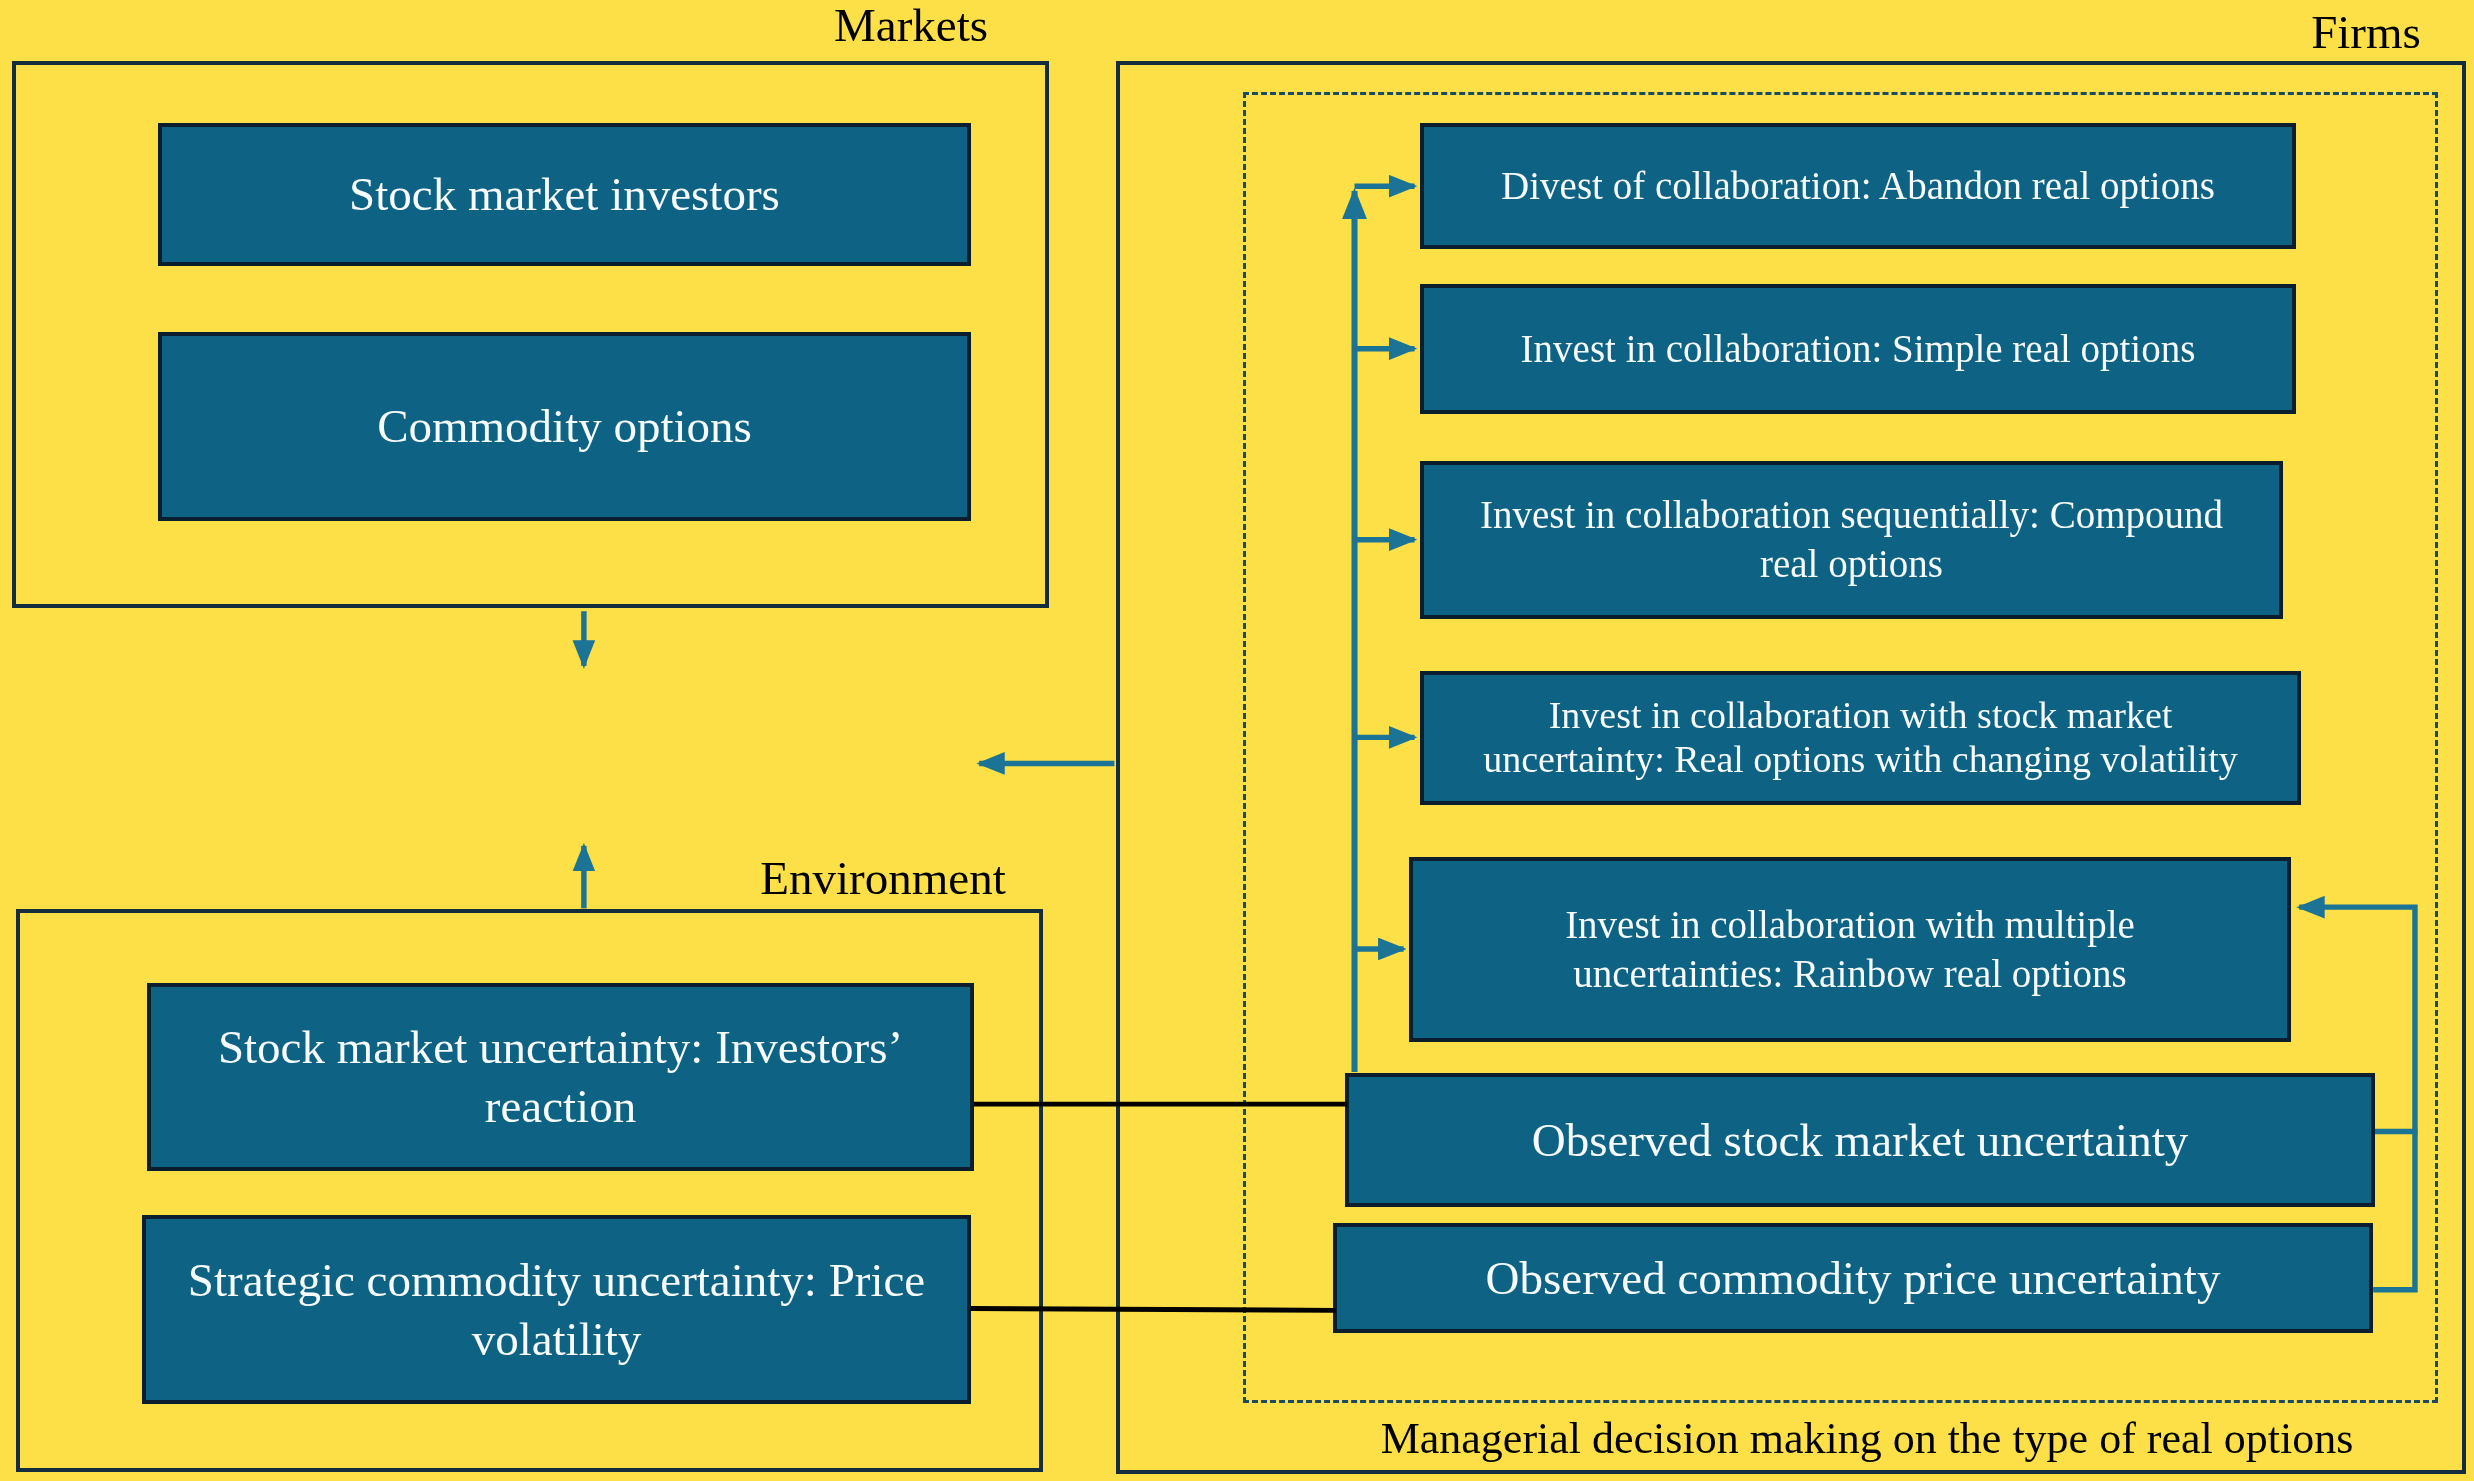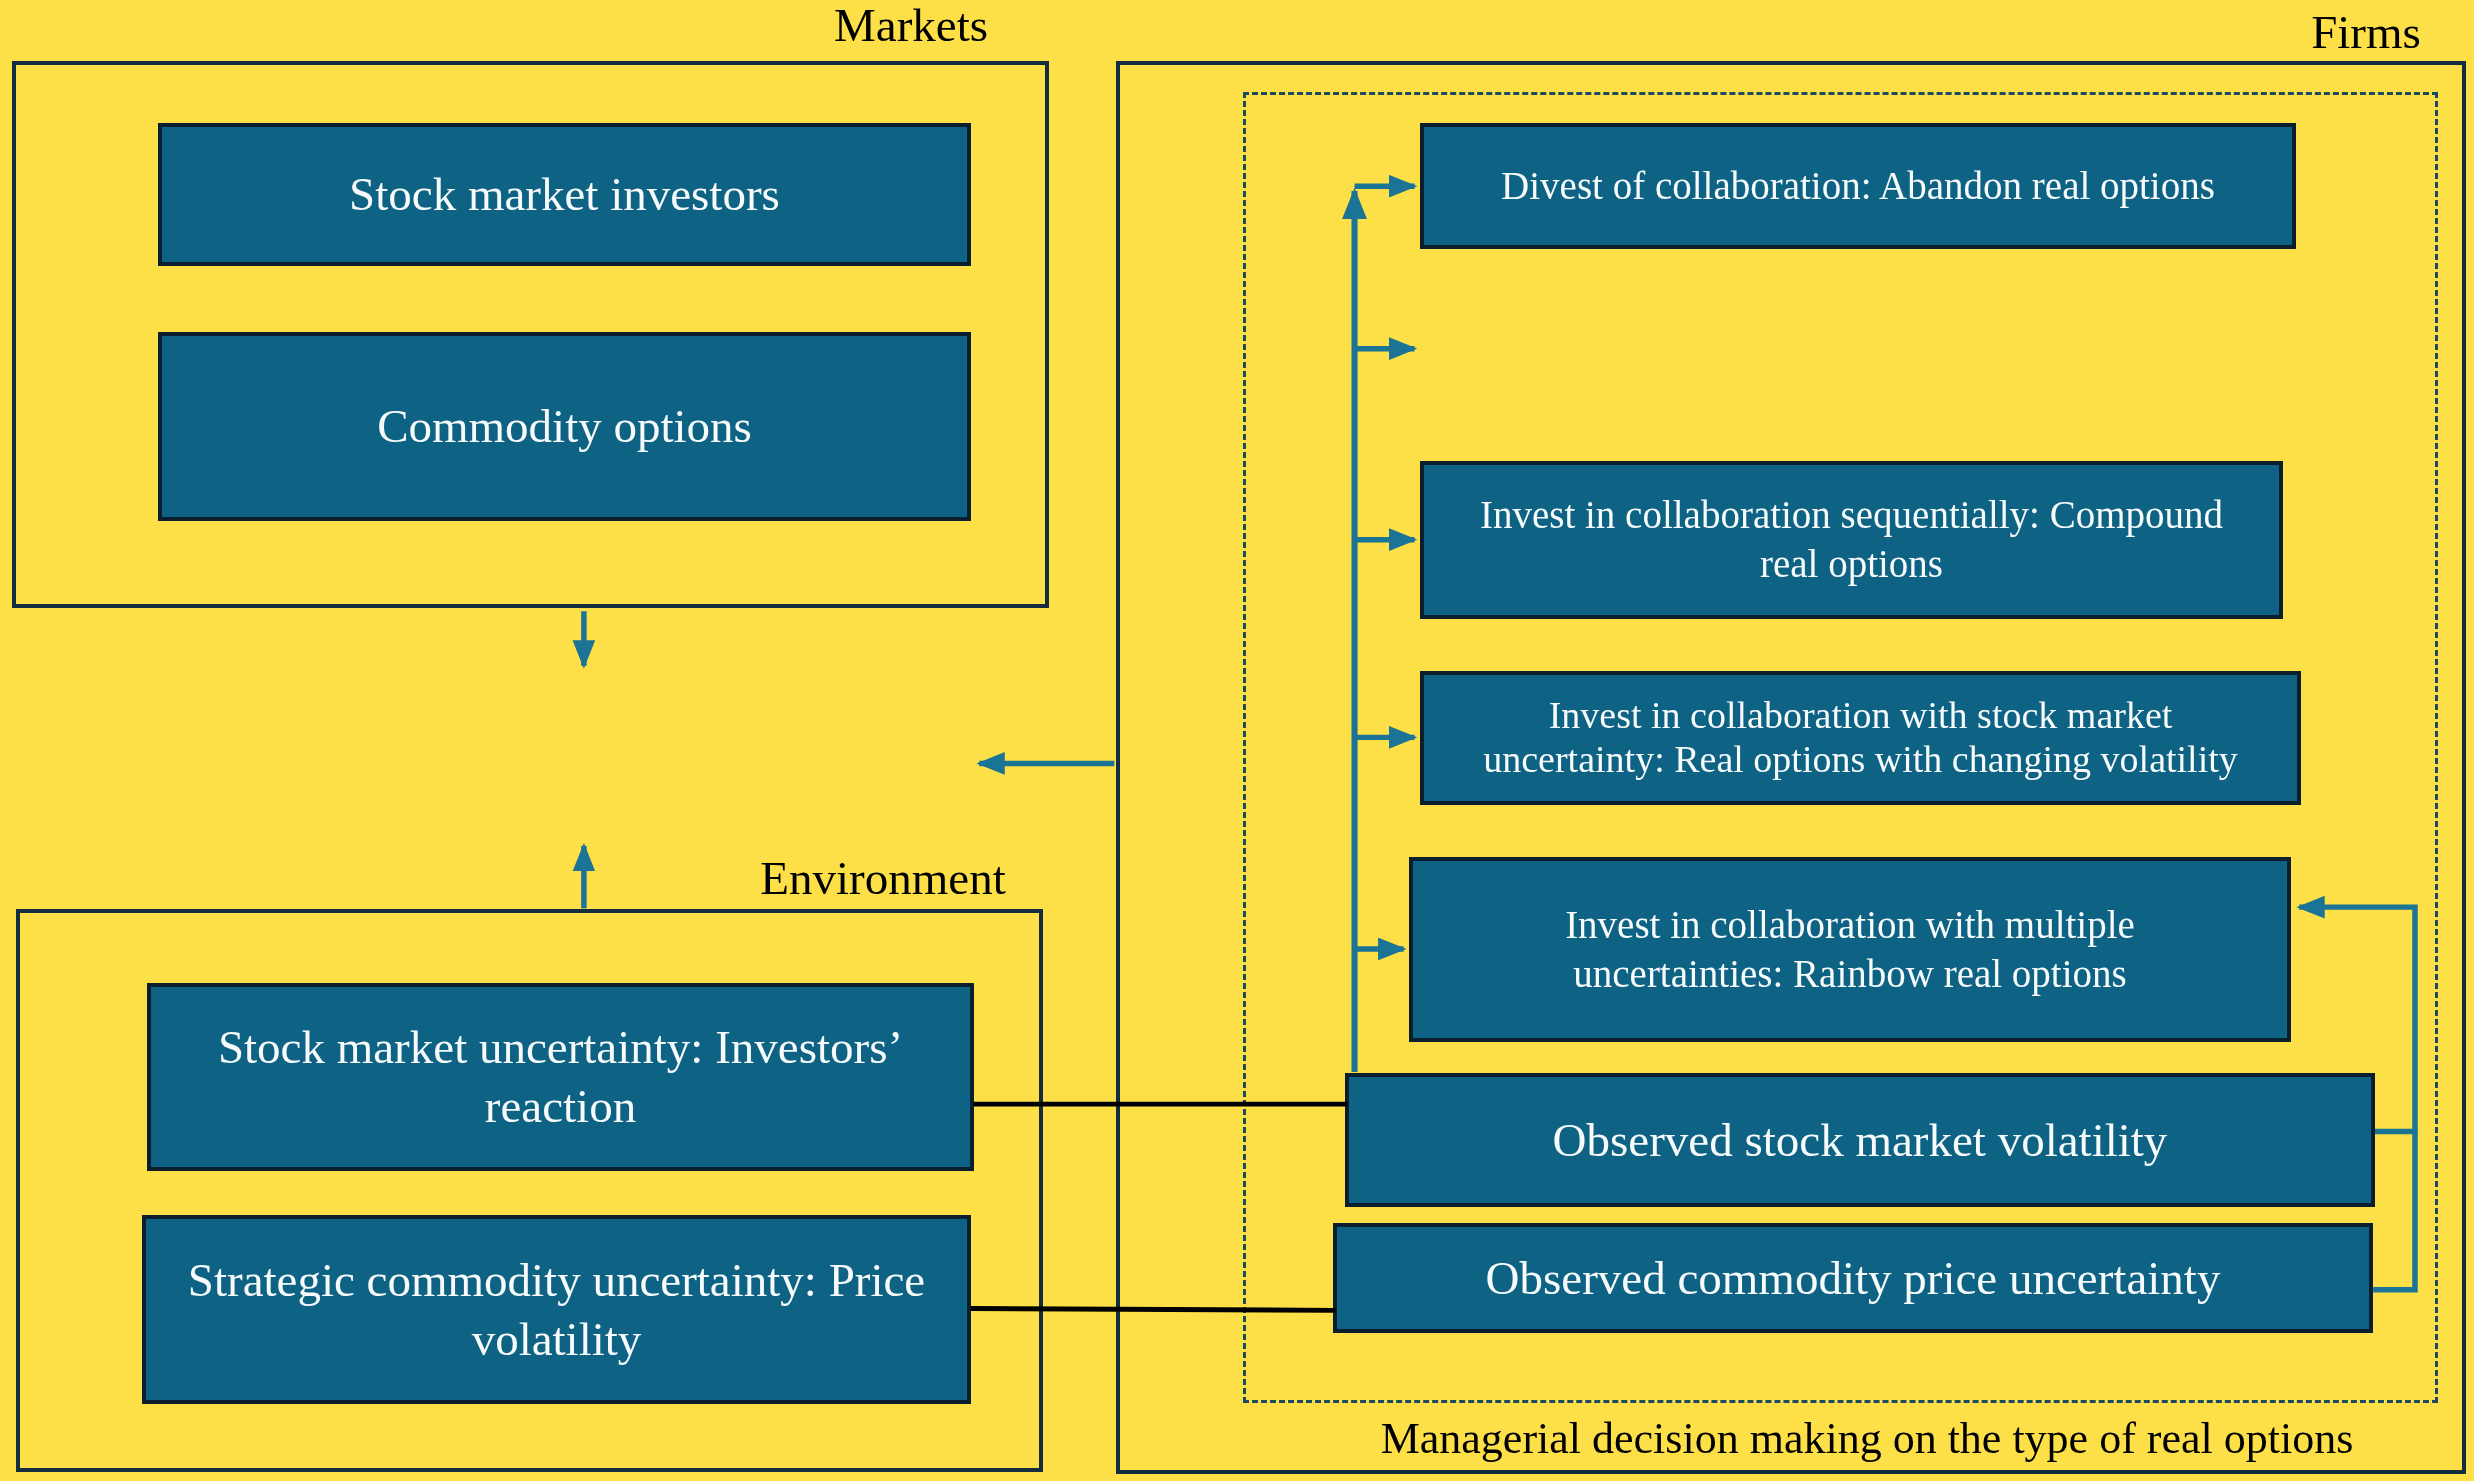--- a/index.html
+++ b/index.html
@@ -88,32 +88,35 @@
   <div class="tealbox fs78 pad40" style="left:147px;top:983px;width:827px;height:188px;">
     <span>Stock market uncertainty: Investors’ reaction</span>
   </div>
   <div class="tealbox fs78" style="left:142px;top:1215px;width:829px;height:189px;padding:12px 12px;">
     <span>Strategic commodity uncertainty: Price volatility</span>
   </div>
 
   <div class="tealbox fs64 pad40" style="left:1420px;top:123px;width:876px;height:126px;">
     <span>Divest of collaboration: Abandon real options</span>
   </div>
+  <div class="tealbox fs64 pad40" style="left:1420px;top:284px;width:876px;height:130px;">
+    <span>Invest in collaboration: Simple real options</span>
+  </div>
   <div class="tealbox fs64 pad40" style="left:1420px;top:461px;width:863px;height:158px;">
     <span>Invest in collaboration sequentially: Compound real options</span>
   </div>
   <div class="tealbox fs62 pad90" style="left:1420px;top:671px;width:881px;height:134px;">
     <span>Invest in collaboration with stock market uncertainty: Real options with changing volatility</span>
   </div>
   <div class="tealbox fs64 pad150" style="left:1409px;top:857px;width:882px;height:185px;">
     <span>Invest in collaboration with multiple uncertainties: Rainbow real options</span>
   </div>
 
   <div class="tealbox fs78 pad40" style="left:1345px;top:1073px;width:1030px;height:134px;">
-    <span>Observed stock market volatility</span>
+    <span>Observed stock market uncertainty</span>
   </div>
   <div class="tealbox fs78 pad40" style="left:1333px;top:1223px;width:1040px;height:110px;">
     <span>Observed commodity price uncertainty</span>
   </div>
 
   <svg id="connectors" width="2475" height="1482" viewBox="0 0 4082 2444">
     <defs>
       <marker id="arr" viewBox="0 0 10 8" refX="9" refY="4" markerWidth="5.2" markerHeight="4.2" orient="auto-start-reverse">
         <path d="M0,0 L10,4 L0,8 z" fill="#1b7396"></path>
       </marker>

